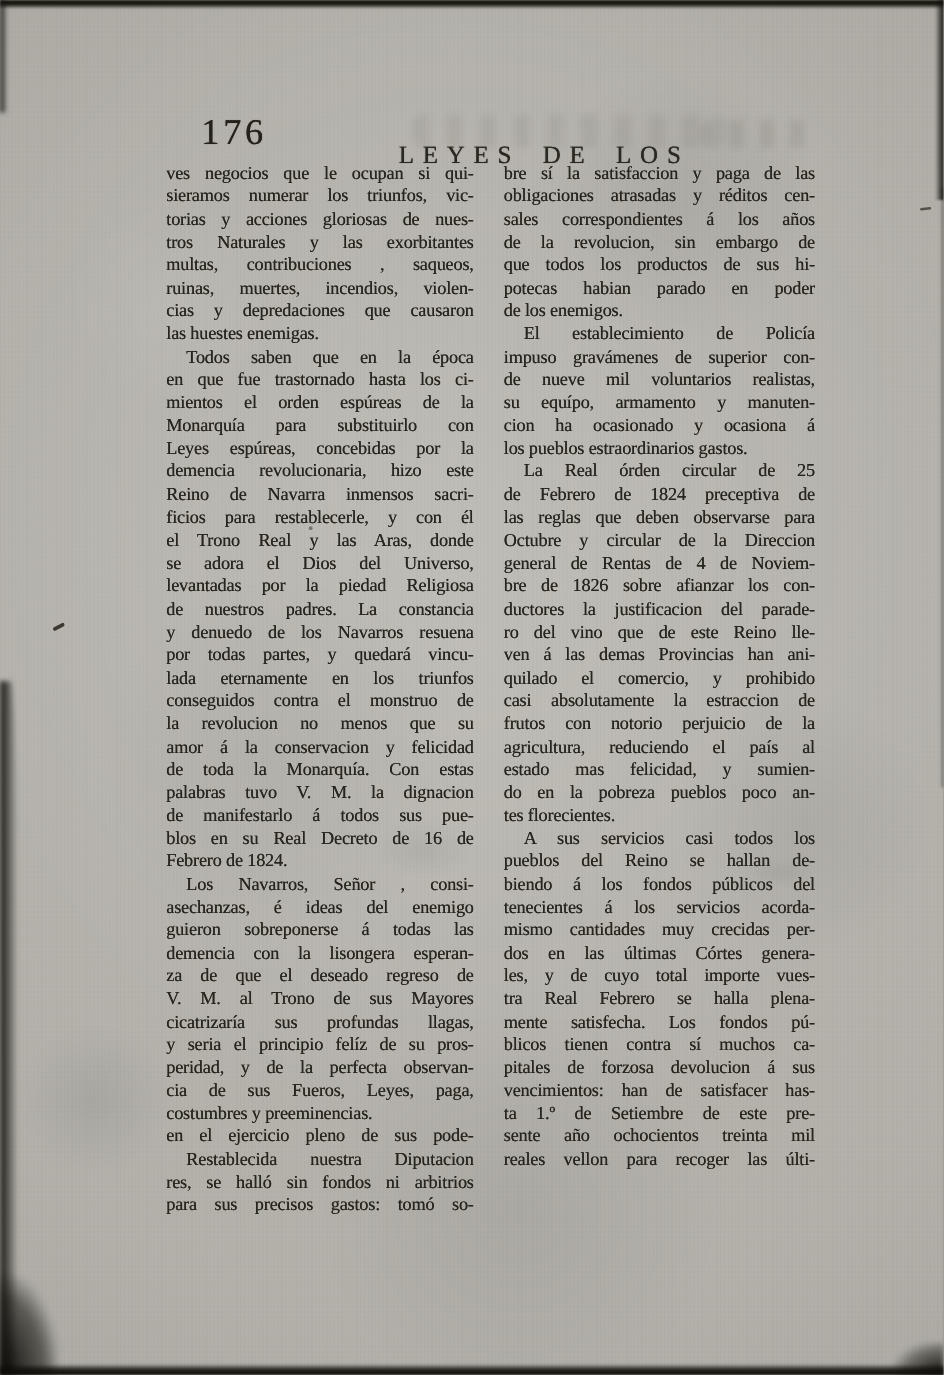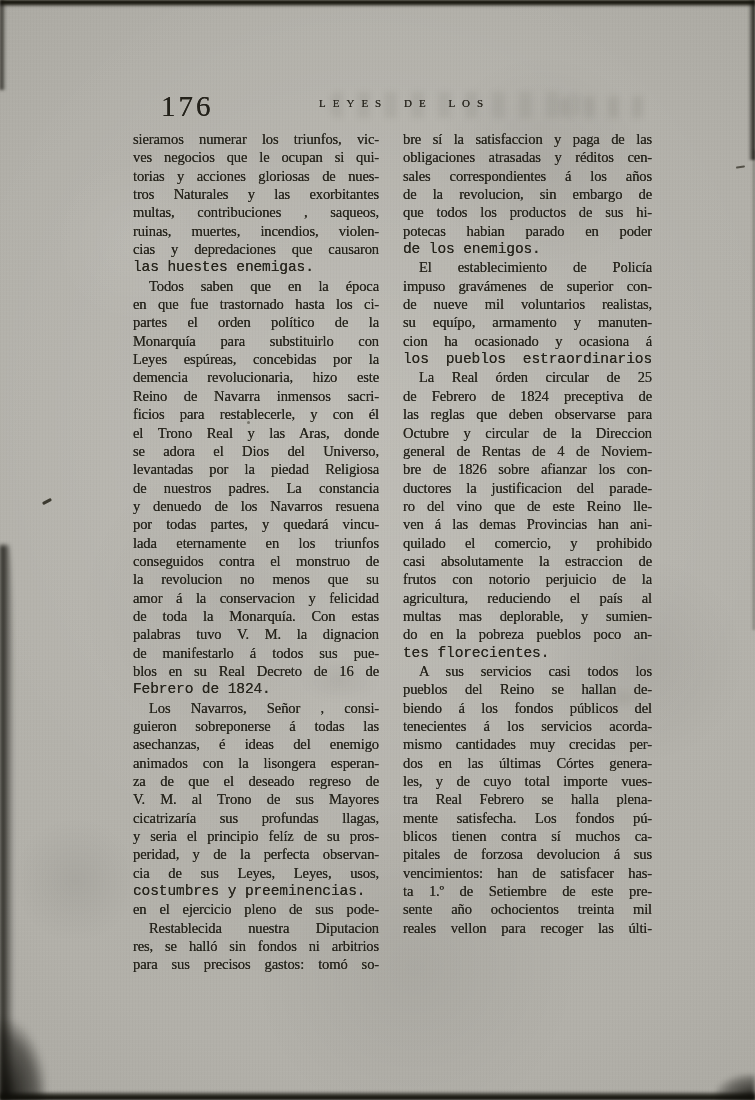--- a/index.html
+++ b/index.html
@@ -57,36 +57,36 @@
   .smudge-right{left:596px;top:688px;width:54px;height:20px;opacity:.5;filter:blur(3px);
     background:radial-gradient(ellipse, rgba(60,58,48,0.16), rgba(0,0,0,0) 70%);}
   .speck{position:absolute;pointer-events:none;background:#3c3a30;border-radius:2px;}
   .speck-1{left:42px;top:500px;width:10px;height:3px;transform:rotate(-28deg);}
   .speck-2{left:736px;top:166px;width:9px;height:2px;transform:rotate(-8deg);opacity:.8;}
   .speck-3{left:247px;top:421px;width:3px;height:3px;border-radius:50%;opacity:.55;}
   
   .header-row{position:absolute;left:133px;top:90px;width:519px;height:36px;}
   .page-number{position:absolute;left:28px;top:0;font-size:29px;letter-spacing:3px;color:#23211a;
     text-shadow:0 0 0.6px rgba(30,28,20,0.9);}
-  .running-header{position:absolute;left:186px;top:7px;font-size:11px;letter-spacing:7px;word-spacing:6px;
+  .running-header{position:absolute;left:186px;top:23px;font-size:20px;letter-spacing:7px;word-spacing:6px;
     color:#2a2820;text-shadow:0 0 0.6px rgba(30,28,20,0.85);}
   
   .text-block{position:absolute;left:133px;top:130px;width:519px;}
   .column{position:absolute;top:0;}
   .column-left{left:0;width:246px;}
   .column-right{left:270px;width:249px;}
   .paragraph{margin:0;}
   .line{
     font-size:14.6px;line-height:18.35px;height:18.35px;overflow:hidden;
     letter-spacing:-0.15px;
     text-align:justify;text-align-last:justify;
     color:#27251d;text-shadow:0 0 0.5px rgba(32,30,22,0.85);
   }
   .line.indent{text-indent:16px;}
-  .line.last{text-align-last:left;font-family:Liberation Mono, monospace;}
+  .line.last{text-align-last:left;}
 </style>
 </head>
 <body>
 
 <div class="page">
 
   <div class="edge edge-top"></div>
   <div class="edge edge-bottom"></div>
   <div class="edge edge-left-top"></div>
   <div class="edge edge-left-bottom"></div>
@@ -104,33 +104,33 @@
   <div class="speck speck-3"></div>
 
   <div class="header-row">
     <span class="page-number">176</span>
     <span class="running-header">LEYES DE LOS</span>
   </div>
 
   <div class="text-block">
     <div class="column column-left" id="col-left">
         <div class="paragraph">
+          <div class="line">ves negocios que le ocupan si qui-</div>
           <div class="line">sieramos numerar los triunfos, vic-</div>
-          <div class="line">ves negocios que le ocupan si qui-</div>
           <div class="line">torias y acciones gloriosas de nues-</div>
           <div class="line">tros Naturales y las exorbitantes</div>
           <div class="line">multas, contribuciones , saqueos,</div>
           <div class="line">ruinas, muertes, incendios, violen-</div>
           <div class="line">cias y depredaciones que causaron</div>
           <div class="line last">las huestes enemigas.</div>
         </div>
         <div class="paragraph">
           <div class="line indent">Todos saben que en la época</div>
           <div class="line">en que fue trastornado hasta los ci-</div>
-          <div class="line">partes el orden político de la</div>
+          <div class="line">mientos el orden espúreas de la</div>
           <div class="line">Monarquía para substituirlo con</div>
           <div class="line">Leyes espúreas, concebidas por la</div>
           <div class="line">demencia revolucionaria, hizo este</div>
           <div class="line">Reino de Navarra inmensos sacri-</div>
           <div class="line">ficios para restablecerle, y con él</div>
           <div class="line">el Trono Real y las Aras, donde</div>
           <div class="line">se adora el Dios del Universo,</div>
           <div class="line">levantadas por la piedad Religiosa</div>
           <div class="line">de nuestros padres. La constancia</div>
           <div class="line">y denuedo de los Navarros resuena</div>
@@ -140,29 +140,29 @@
           <div class="line">la revolucion no menos que su</div>
           <div class="line">amor á la conservacion y felicidad</div>
           <div class="line">de toda la Monarquía. Con estas</div>
           <div class="line">palabras tuvo V. M. la dignacion</div>
           <div class="line">de manifestarlo á todos sus pue-</div>
           <div class="line">blos en su Real Decreto de 16 de</div>
           <div class="line last">Febrero de 1824.</div>
         </div>
         <div class="paragraph">
           <div class="line indent">Los Navarros, Señor , consi-</div>
+          <div class="line">asechanzas, é ideas del enemigo</div>
           <div class="line">guieron sobreponerse á todas las</div>
-          <div class="line">asechanzas, é ideas del enemigo</div>
-          <div class="line">animados con la lisongera esperan-</div>
+          <div class="line">demencia con la lisongera esperan-</div>
           <div class="line">za de que el deseado regreso de</div>
           <div class="line">V. M. al Trono de sus Mayores</div>
           <div class="line">cicatrizaría sus profundas llagas,</div>
           <div class="line">y seria el principio felíz de su pros-</div>
           <div class="line">peridad, y de la perfecta observan-</div>
-          <div class="line">cia de sus Leyes, Leyes, usos,</div>
+          <div class="line">cia de sus Fueros, Leyes, paga,</div>
           <div class="line last">costumbres y preeminencias.</div>
         </div>
         <div class="paragraph">
           <div class="line">en el ejercicio pleno de sus pode-</div>
           <div class="line indent">Restablecida nuestra Diputacion</div>
           <div class="line">res, se halló sin fondos ni arbitrios</div>
           <div class="line">para sus precisos gastos: tomó so-</div>
         </div>
       </div>
     <div class="column column-right" id="col-right">
@@ -190,21 +190,21 @@
           <div class="line">Octubre y circular de la Direccion</div>
           <div class="line">general de Rentas de 4 de Noviem-</div>
           <div class="line">bre de 1826 sobre afianzar los con-</div>
           <div class="line">ductores la justificacion del parade-</div>
           <div class="line">ro del vino que de este Reino lle-</div>
           <div class="line">ven á las demas Provincias han ani-</div>
           <div class="line">quilado el comercio, y prohibido</div>
           <div class="line">casi absolutamente la estraccion de</div>
           <div class="line">frutos con notorio perjuicio de la</div>
           <div class="line">agricultura, reduciendo el país al</div>
-          <div class="line">multas mas deplorable, y sumien-</div>
+          <div class="line">estado mas felicidad, y sumien-</div>
           <div class="line">do en la pobreza pueblos poco an-</div>
           <div class="line last">tes florecientes.</div>
         </div>
         <div class="paragraph">
           <div class="line indent">A sus servicios casi todos los</div>
           <div class="line">pueblos del Reino se hallan de-</div>
           <div class="line">biendo á los fondos públicos del</div>
           <div class="line">tenecientes á los servicios acorda-</div>
           <div class="line">mismo cantidades muy crecidas per-</div>
           <div class="line">dos en las últimas Córtes genera-</div>

